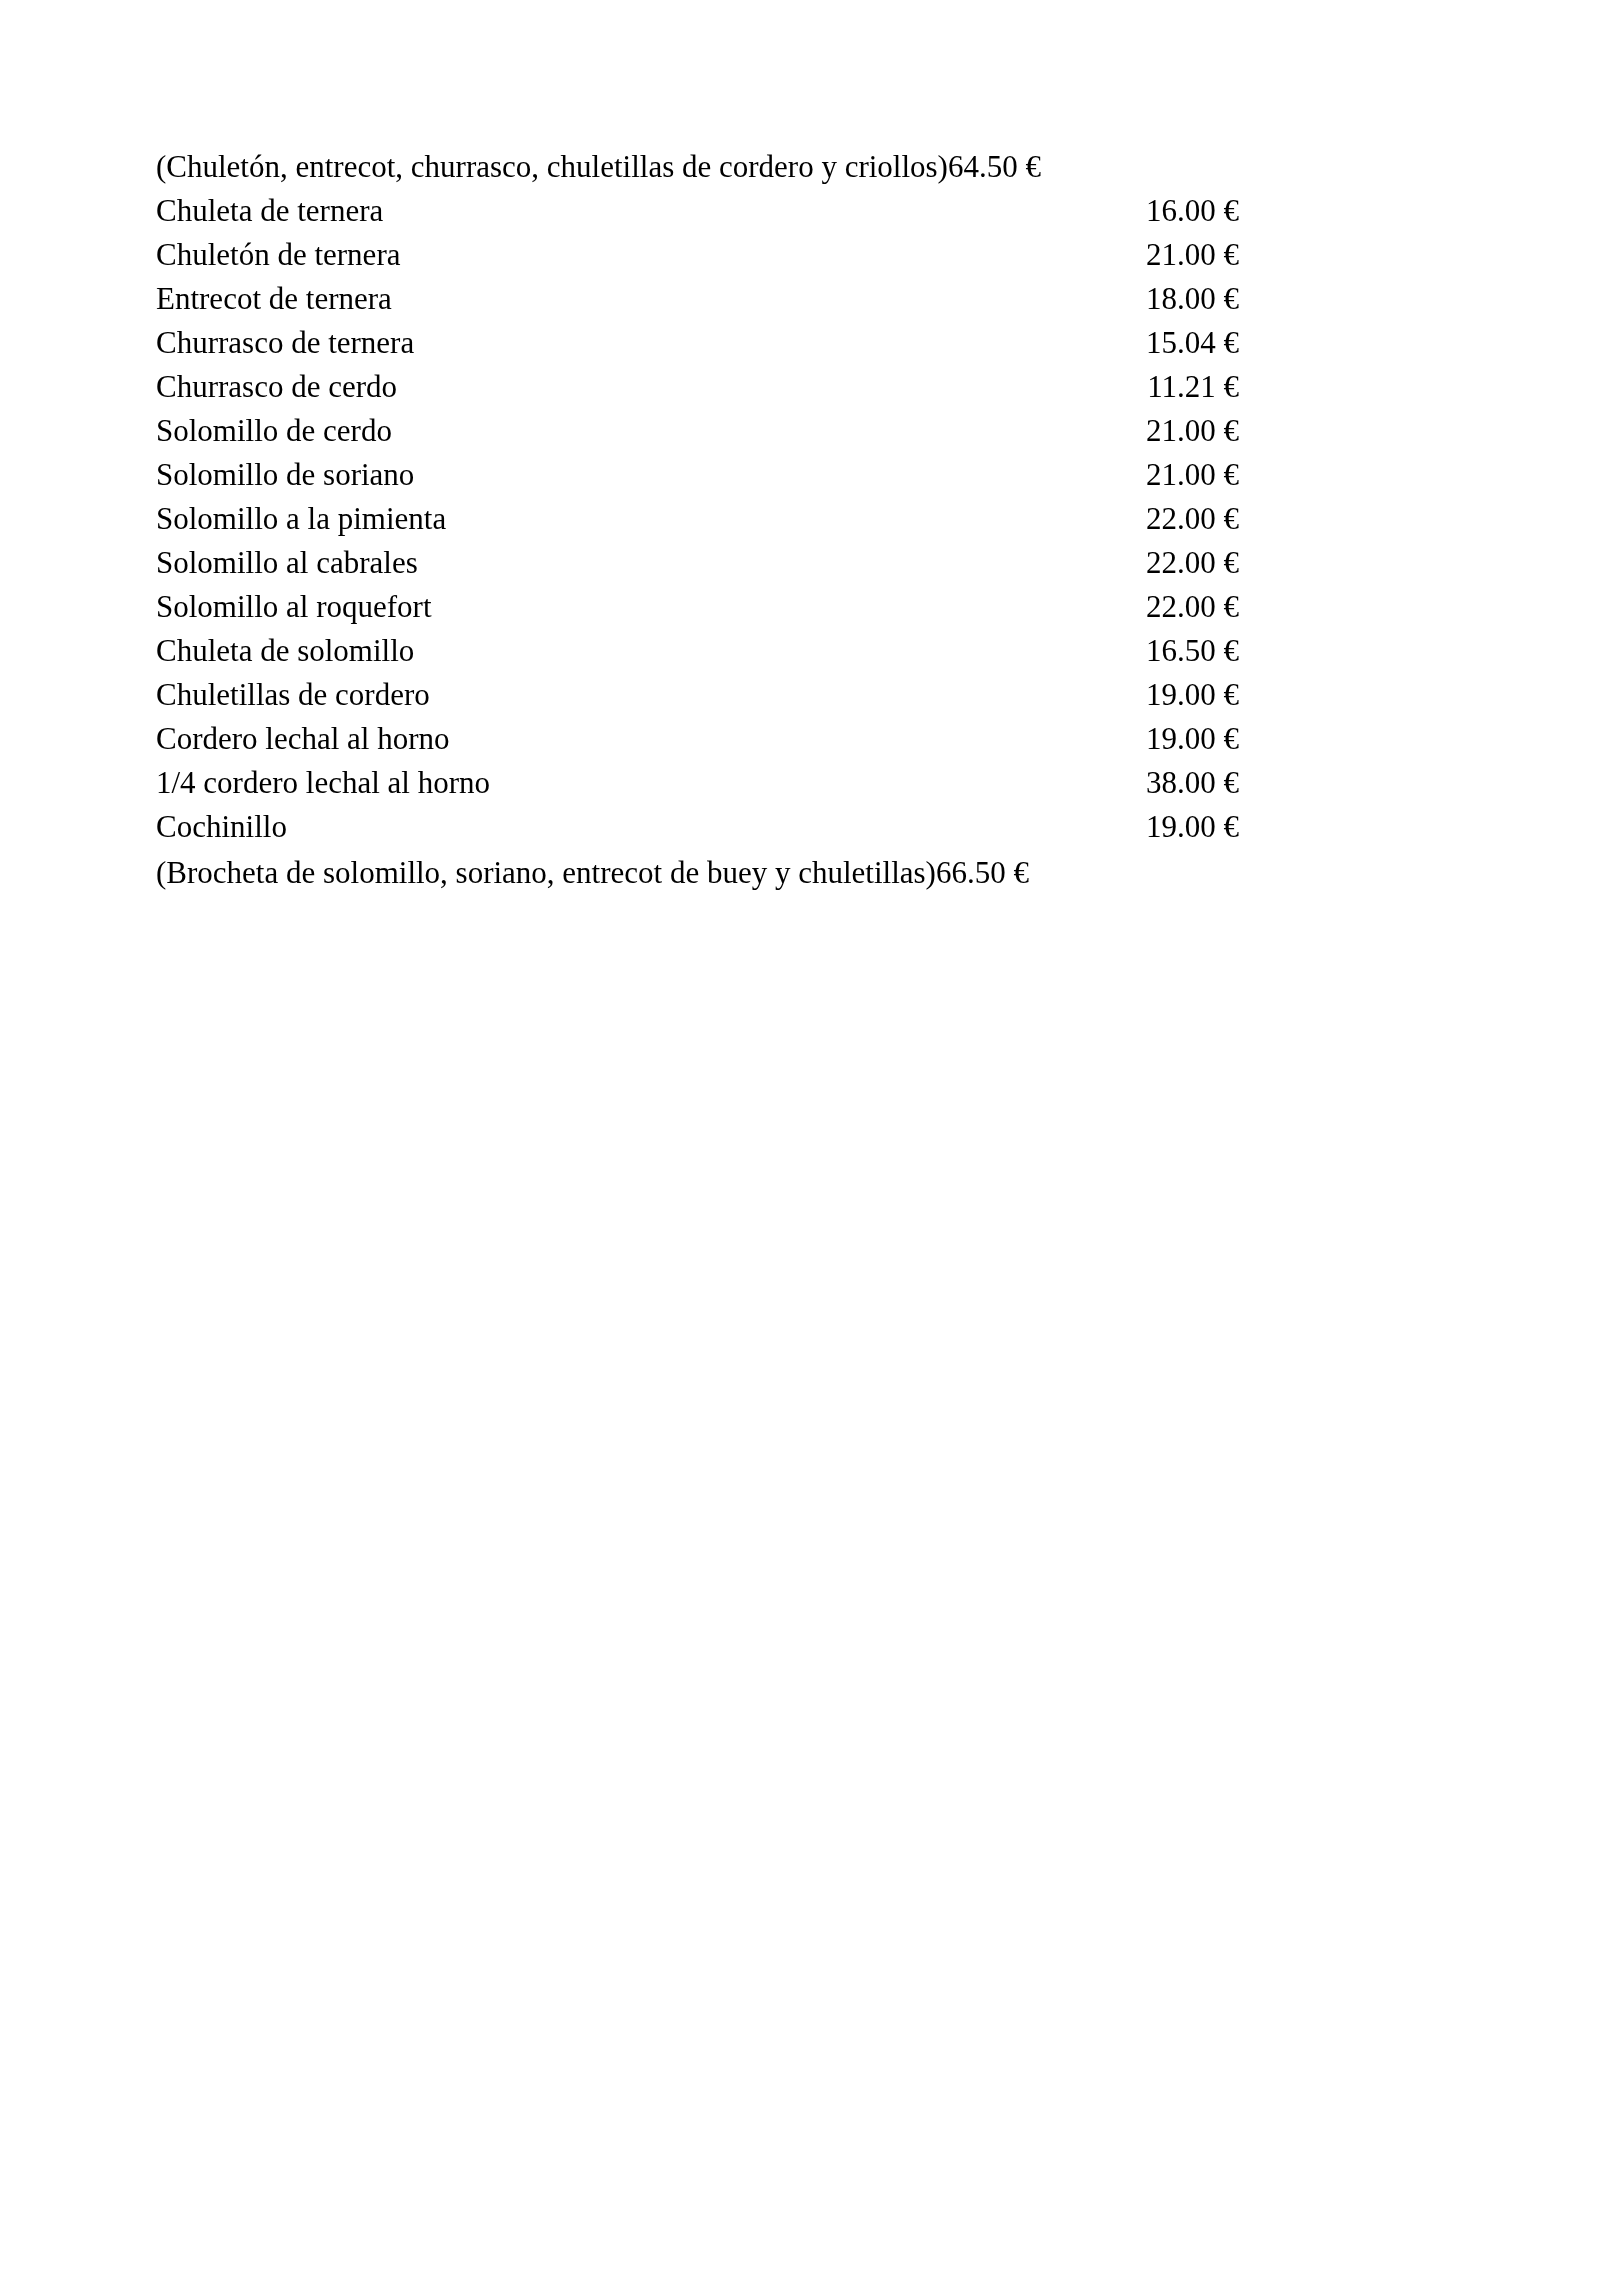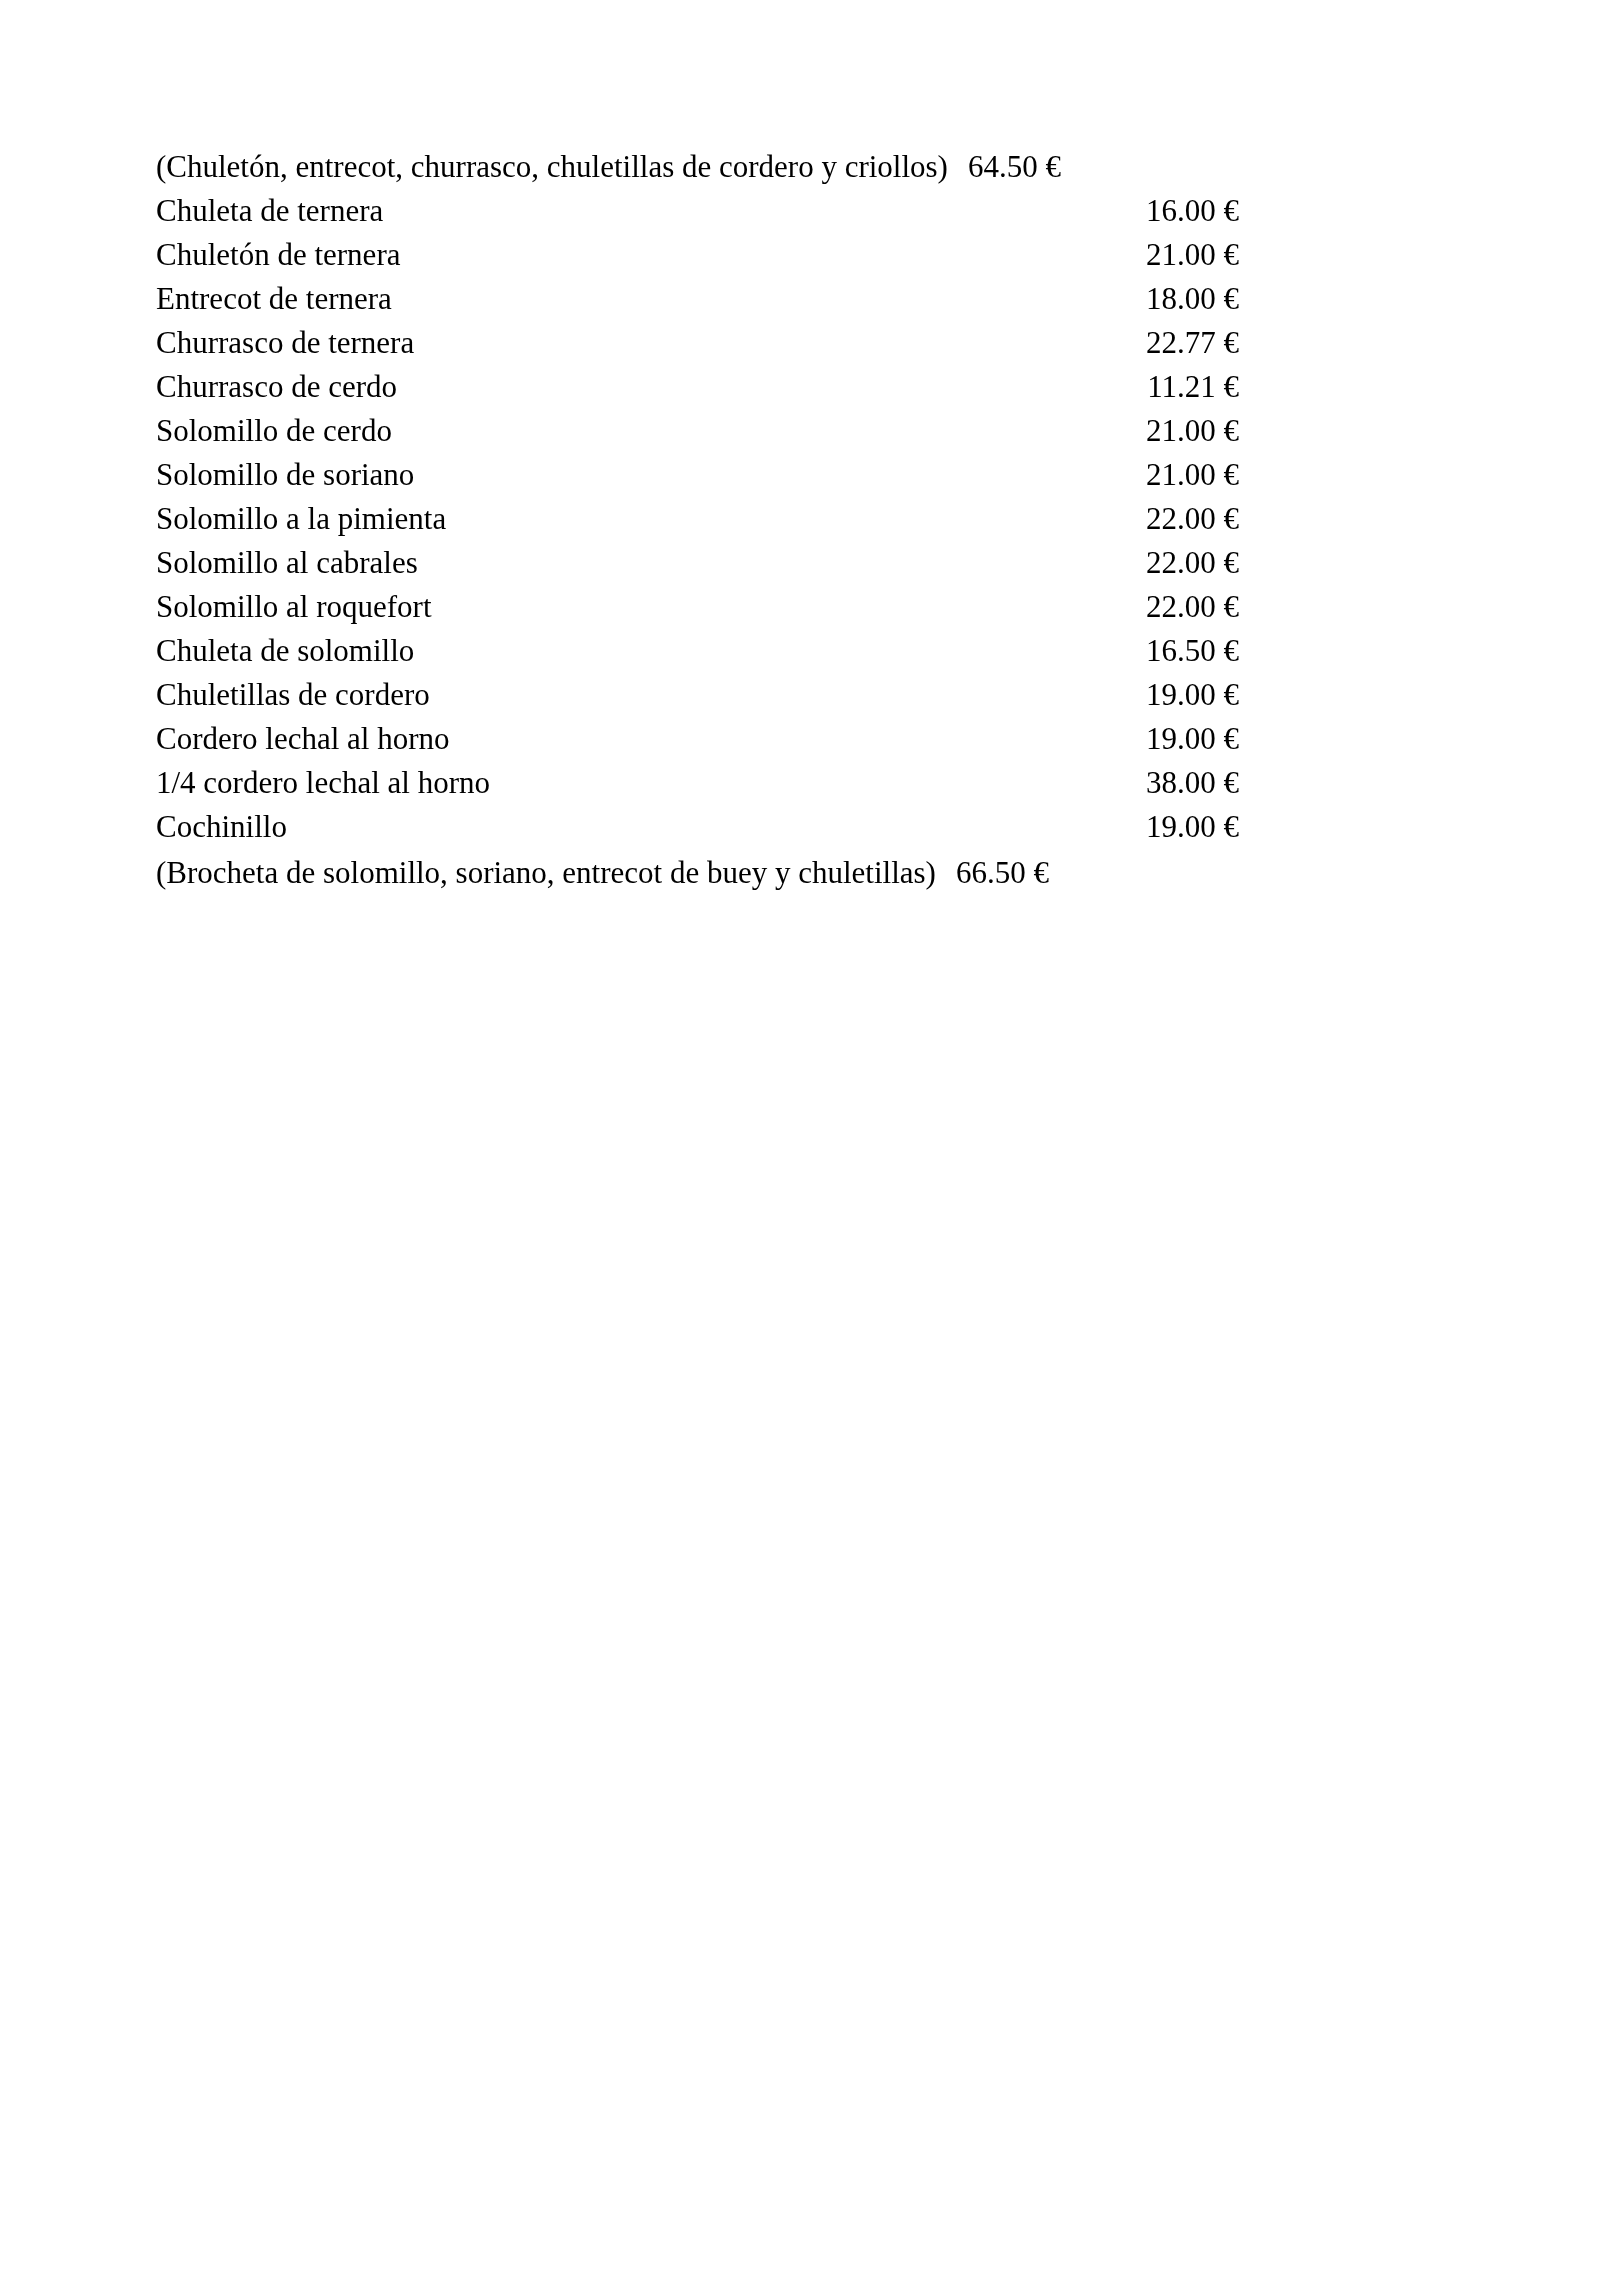--- a/index.html
+++ b/index.html
@@ -27,21 +27,20 @@
     display: flex;
     align-items: baseline;
     justify-content: space-between;
     font-size: 31px;
     line-height: 44px;
     white-space: pre;
   }
   
   .menu-line.joined {
     justify-content: flex-start;
-    gap: 20px;
   }
   .menu-line.joined .item-price {
     margin-left: 0;
   }
   .menu-line.spaced {
     line-height: 48px;
   }
   .item-name {
     flex: 0 1 auto;
   }
@@ -53,21 +52,21 @@
 </style>
 </head>
 <body>
 
 <div class="page">
   <div class="menu-body" id="menu-body">
       <div class="menu-line joined"><span class="item-name">(Chuletón, entrecot, churrasco, chuletillas de cordero y criollos)</span><span class="item-price">64.50 €</span></div>
       <div class="menu-line"><span class="item-name">Chuleta de ternera</span><span class="item-price">16.00 €</span></div>
       <div class="menu-line"><span class="item-name">Chuletón de ternera</span><span class="item-price">21.00 €</span></div>
       <div class="menu-line"><span class="item-name">Entrecot de ternera</span><span class="item-price">18.00 €</span></div>
-      <div class="menu-line"><span class="item-name">Churrasco de ternera</span><span class="item-price">22.77 €</span></div>
+      <div class="menu-line"><span class="item-name">Churrasco de ternera</span><span class="item-price">15.04 €</span></div>
       <div class="menu-line"><span class="item-name">Churrasco de cerdo</span><span class="item-price">11.21 €</span></div>
       <div class="menu-line"><span class="item-name">Solomillo de cerdo</span><span class="item-price">21.00 €</span></div>
       <div class="menu-line"><span class="item-name">Solomillo de soriano</span><span class="item-price">21.00 €</span></div>
       <div class="menu-line"><span class="item-name">Solomillo a la pimienta</span><span class="item-price">22.00 €</span></div>
       <div class="menu-line"><span class="item-name">Solomillo al cabrales</span><span class="item-price">22.00 €</span></div>
       <div class="menu-line"><span class="item-name">Solomillo al roquefort</span><span class="item-price">22.00 €</span></div>
       <div class="menu-line"><span class="item-name">Chuleta de solomillo</span><span class="item-price">16.50 €</span></div>
       <div class="menu-line"><span class="item-name">Chuletillas de cordero</span><span class="item-price">19.00 €</span></div>
       <div class="menu-line"><span class="item-name">Cordero lechal al horno</span><span class="item-price">19.00 €</span></div>
       <div class="menu-line"><span class="item-name">1/4 cordero lechal al horno</span><span class="item-price">38.00 €</span></div>

